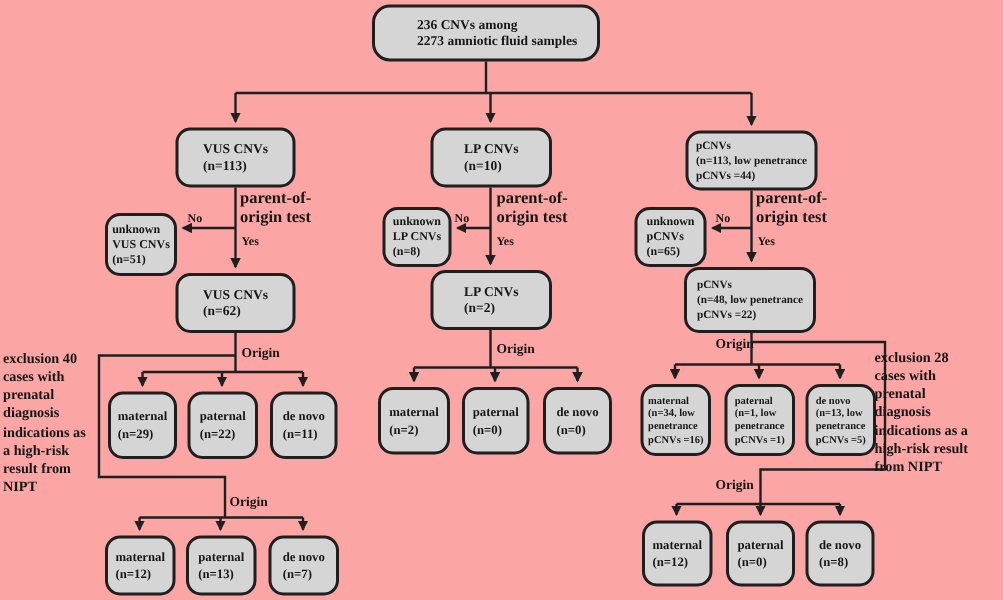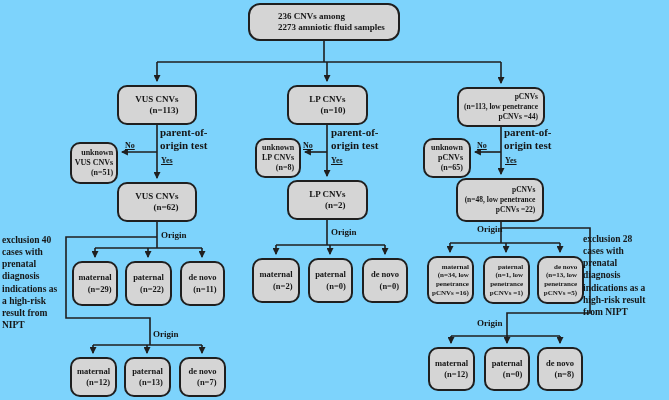--- a/index.html
+++ b/index.html
@@ -1,34 +1,34 @@
 <!DOCTYPE html>
 <html><head>
 <meta charset="utf-8">
 <style>
   html,body{margin:0;padding:0;background:#ffffff;}
   .canvas{
-    position:relative;width:669px;height:400px;background:#7dd3fc;overflow:hidden;
+    position:relative;width:669px;height:400px;background:#fca5a5;overflow:hidden;
     font-family:"Liberation Serif", serif;font-weight:bold;color:#161616;
   }
   .canvas svg{position:absolute;left:0;top:0;z-index:0;}
   .box{
     position:absolute;z-index:1;box-sizing:border-box;
     background:#d5d5d5;border:2px solid #1f1f1f;border-radius:10px;
     display:flex;align-items:center;justify-content:center;
-    text-align:right;white-space:pre-line;font-size:9px;line-height:1.25;
+    text-align:left;white-space:pre-line;font-size:9px;line-height:1.25;
   }
   .box.root{border-radius:12px;justify-content:flex-start;text-align:left;padding-left:28px;}
   .box.sm{font-size:7.5px;line-height:1.3;}
   .box.md{font-size:8.5px;line-height:1.3;}
   .box.xs{font-size:7px;line-height:1.22;}
   .box.unk{font-size:8px;line-height:1.25;}
   .lbl{position:absolute;z-index:2;font-size:9px;line-height:1.1;white-space:pre-line;}
   .lbl.poo{font-size:11px;line-height:1.2;}
-  .lbl.yn{font-size:8px;text-decoration:underline;}
+  .lbl.yn{font-size:8px;}
   .note{
     position:absolute;z-index:1;font-size:9.5px;line-height:1.28;
     white-space:pre-line;text-align:left;
   }
 </style>
 </head>
 <body>
 
 <div class="canvas">
 

